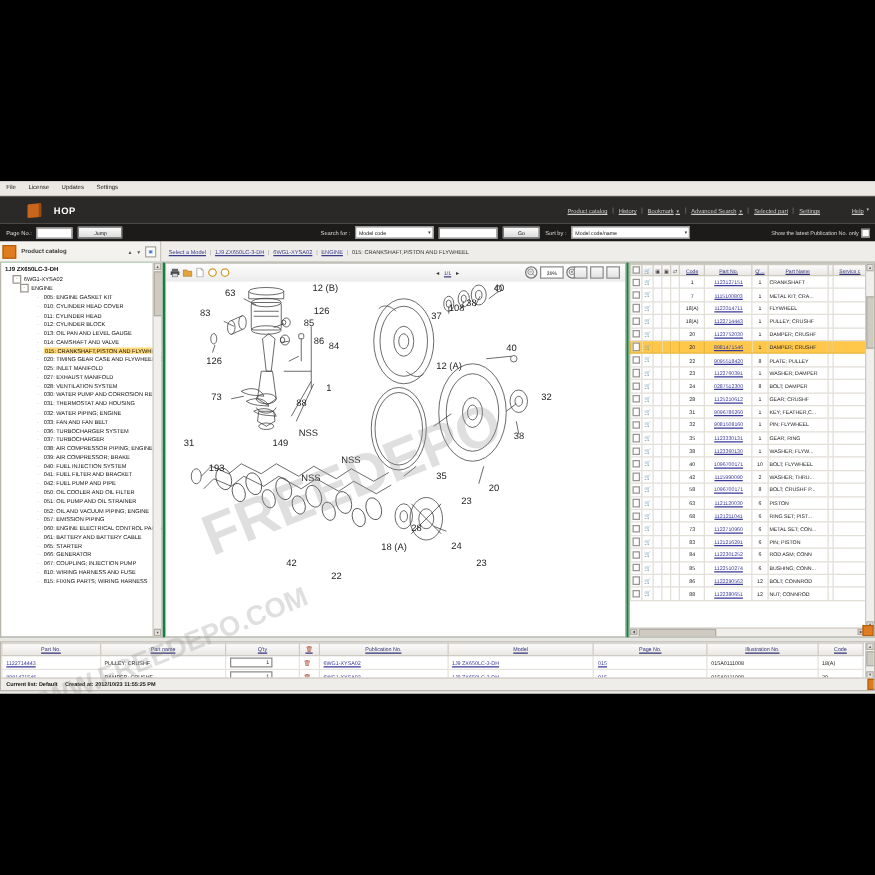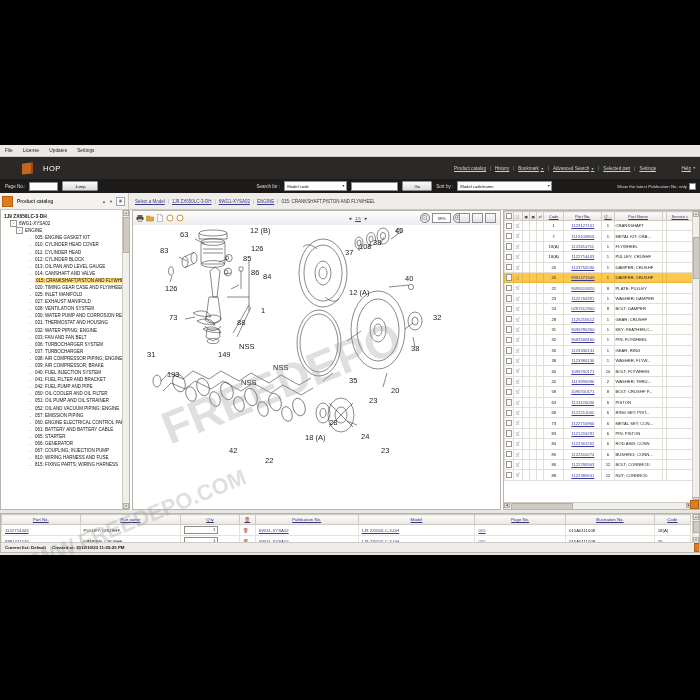--- a/index.html
+++ b/index.html
@@ -10,21 +10,21 @@
 
   
   .menubar{height:11px;background:#ece9e4;border-bottom:1px solid #cfcac2;display:flex;align-items:center;padding-left:5px;gap:10px;}
   .menubar span{font-size:4.8px;color:#222;}
 
   
   .brandbar{height:22px;background:#2b2927;display:flex;align-items:center;position:relative;}
   .logo{margin-left:22px;width:12px;height:13px;position:relative;}
   .logo .book{position:absolute;left:0;top:1px;width:11px;height:11px;background:#c8651c;
        border-radius:1px;box-shadow:inset -2px 0 0 #9b4a11;transform:skewY(-6deg);}
-  .brandname{color:#fff;font-size:7.5px;font-weight:normal;letter-spacing:.5px;margin-left:9px;}
+  .brandname{color:#fff;font-size:7.5px;font-weight:bold;letter-spacing:.5px;margin-left:9px;}
   .navlinks{position:absolute;right:40px;top:0;height:22px;display:flex;align-items:center;}
   .navlinks a{color:#cfcfcf;font-size:4.6px;text-decoration:underline;padding:0 4px;border-right:1px solid #555;white-space:nowrap;}
   .navlinks a:last-child{border-right:none;}
   .helpwrap{position:absolute;right:4px;top:0;height:22px;display:flex;align-items:center;}
   .helpwrap a{color:#cfcfcf;font-size:4.6px;text-decoration:underline;}
   .caret{font-size:3.6px;color:#bbb;margin-left:1.5px;}
 
   
   .searchbar{height:14px;background:#1d1b1a;display:flex;align-items:center;position:relative;padding-left:5px;gap:4px;}
   .lbl{color:#ddd;font-size:4.6px;white-space:nowrap;}
@@ -43,21 +43,21 @@
   .panelhdr{width:128px;height:16px;display:flex;align-items:center;background:#f4f2ef;border-right:1px solid #c9c4bc;}
   .sqbtn{width:9px;height:9px;background:#e07b1f;margin-left:2px;border:1px solid #b4610f;}
   .panelhdr .t{font-size:4.8px;font-weight:bold;color:#3a3a3a;margin-left:4px;flex:1;}
   .mini{font-size:4px;color:#555;margin-right:3px;}
   .minibox{width:7px;height:7px;border:1px solid #a9a49c;background:#fbfbfb;display:flex;align-items:center;justify-content:center;font-size:3.6px;color:#36c;margin-right:3px;}
   .crumbs{flex:1;display:flex;align-items:center;padding-left:6px;gap:3px;font-size:4.5px;color:#333;}
   .crumbs a{color:#3a3a8a;text-decoration:underline;}
   .crumbs .sep{color:#999;}
 
   
-  .cols{display:flex;height:300px;background:#ffffff;}
+  .cols{display:flex;height:300px;background:#15803d;}
   .treepane{width:128px;background:#fff;border:1px solid #b9b4ac;border-top:none;position:relative;overflow:hidden;}
   .treeinner{padding:3px 2px 0 3px;}
   .tline{display:flex;align-items:center;height:7.1px;white-space:nowrap;font-size:4.5px;color:#111;}
   .tline .exp{width:5px;height:5px;border:1px solid #9a958d;background:#fff;font-size:3.6px;line-height:4.6px;text-align:center;color:#333;margin-right:2px;flex:none;}
   .tline .dash{width:5px;margin-right:2px;color:#8a8a8a;font-size:4px;text-align:center;flex:none;}
   .tline.root{font-weight:bold;font-size:4.8px;}
   .tline.sel .txt{background:#ffd978;padding:0 1px;}
   .treesb{position:absolute;right:0;top:0;width:6px;height:100%;background:#f1efec;border-left:1px solid #cfcac2;}
   .treesb .thumb{position:absolute;left:0;top:0;width:6px;height:34px;background:#cfcac2;border:1px solid #b2ada5;}
   .treesb .ar{position:absolute;left:0;width:6px;height:6px;background:#e5e2dd;border:1px solid #b2ada5;box-sizing:border-box;font-size:3px;text-align:center;line-height:4px;color:#555;}

